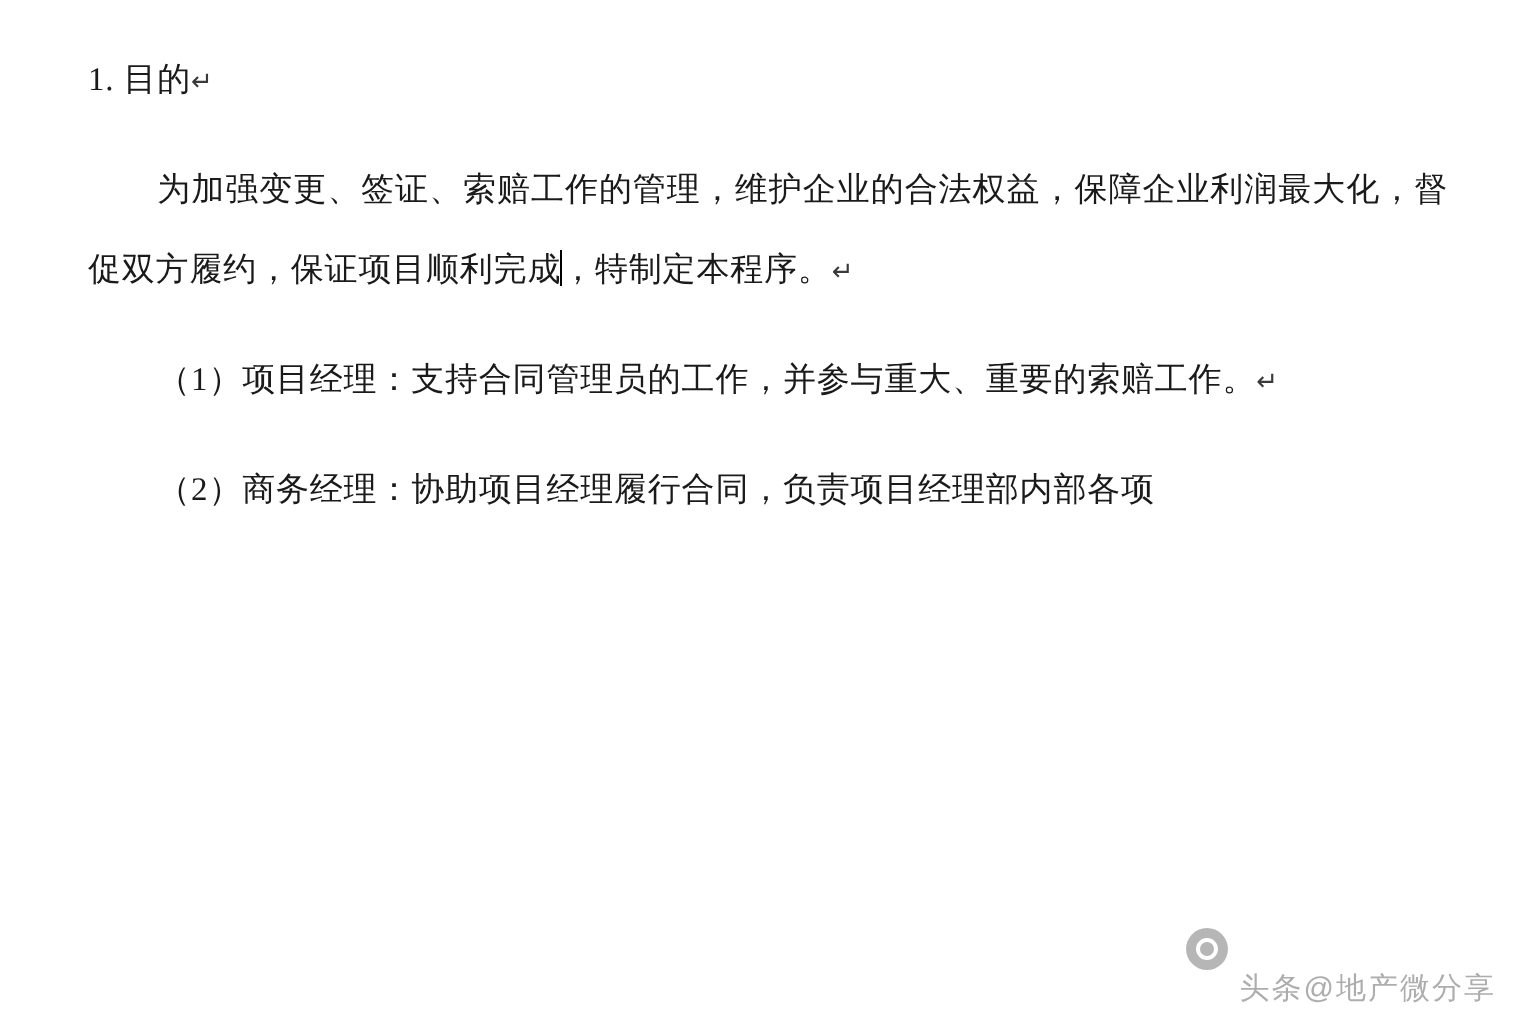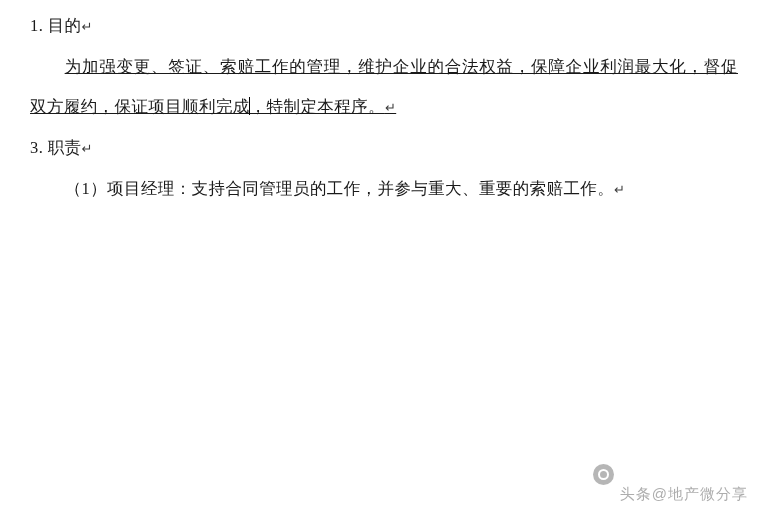--- a/index.html
+++ b/index.html
@@ -23,30 +23,29 @@
     height: 512px;
     padding: 6px 22px 0 30px;
     box-sizing: border-box;
   }
   .para {
     font-size: 16.5px;
     line-height: 40px;
     letter-spacing: 0.4px;
     text-align: justify;
     text-justify: inter-ideograph;
-    margin: 0;
+    margin: 14px;
     white-space: pre-wrap;
     word-break: break-all;
   }
   .heading {
     text-indent: 0;
   }
   .body-indent {
     text-indent: 2.1em;
-    text-decoration: underline;
   }
   .sub-indent {
     text-indent: 2.1em;
   }
   .pilcrow {
     font-family: "Liberation Sans", sans-serif;
     font-size: 13px;
     color: #3a3a3a;
     vertical-align: baseline;
   }
@@ -101,24 +100,24 @@
 <body>
 
 <div class="page">
 
   <p class="para heading"><span>1. 目的</span><span class="pilcrow">↵</span></p>
 
   <p class="para body-indent"><span>为加强变更、签证、索赔工作的管理，维护企业的合法权益，保障企业利润最大化，督促双方履约，保证项目顺利完成</span><span class="caret"></span><span>，特制定本程序。</span><span class="pilcrow">↵</span></p>
 
 
 
-  <p class="para heading"><span>3. 职责</span><span class="pilcrow">↵</span></p>
 
 
   <p class="para sub-indent"><span>（1）项目经理：支持合同管理员的工作，并参与重大、重要的索赔工作。</span><span class="pilcrow">↵</span></p>
 
+  <p class="para sub-indent"><span>（2）商务经理：协助项目经理履行合同，负责项目经理部内部各项</span><span class="pilcrow"></span></p>
 
 </div>
 
 <div class="watermark">
   <span class="wm-logo"></span>
   <span class="wm-text">头条@地产微分享</span>
 </div>
 
 </body></html>

